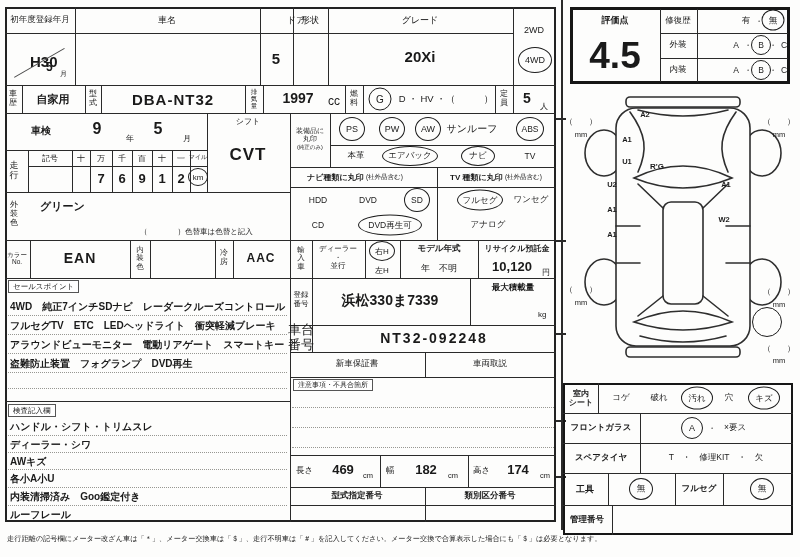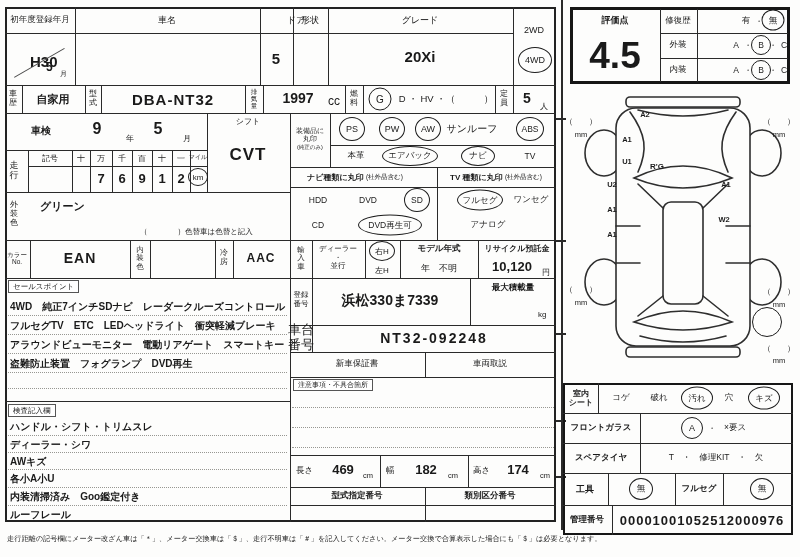--- a/index.html
+++ b/index.html
@@ -417,17 +417,16 @@
   <div class="ctr b" style="left:585px;top:489px;font-size:9px;">工具</div>
   <div class="ctr circ" style="left:641px;top:489px;width:24px;height:22px;font-size:8.5px;">
       <span>無</span>
     </div>
   <div class="ctr b" style="left:699px;top:489px;font-size:8.5px;">フルセグ</div>
   <div class="ctr circ" style="left:762px;top:489px;width:24px;height:22px;font-size:8.5px;">
       <span>無</span>
     </div>
 
   <div class="ctr b" style="left:587px;top:520px;font-size:8.5px;">管理番号</div>
-  <div class="ctr b" style="left:702px;top:520px;font-size:13px;letter-spacing:1px;">00001001052512000976</div>
 
   <div class="pos" style="left:7px;top:534px;font-size:7.2px;color:#222;">走行距離の記号欄にメーター改ざん車は「＊」、メーター交換車は「＄」、走行不明車は「＃」を記入してください。メーター交換で合算表示した場合にも「＄」は必要となります。</div>
 
 </div>
 
 </body></html>

